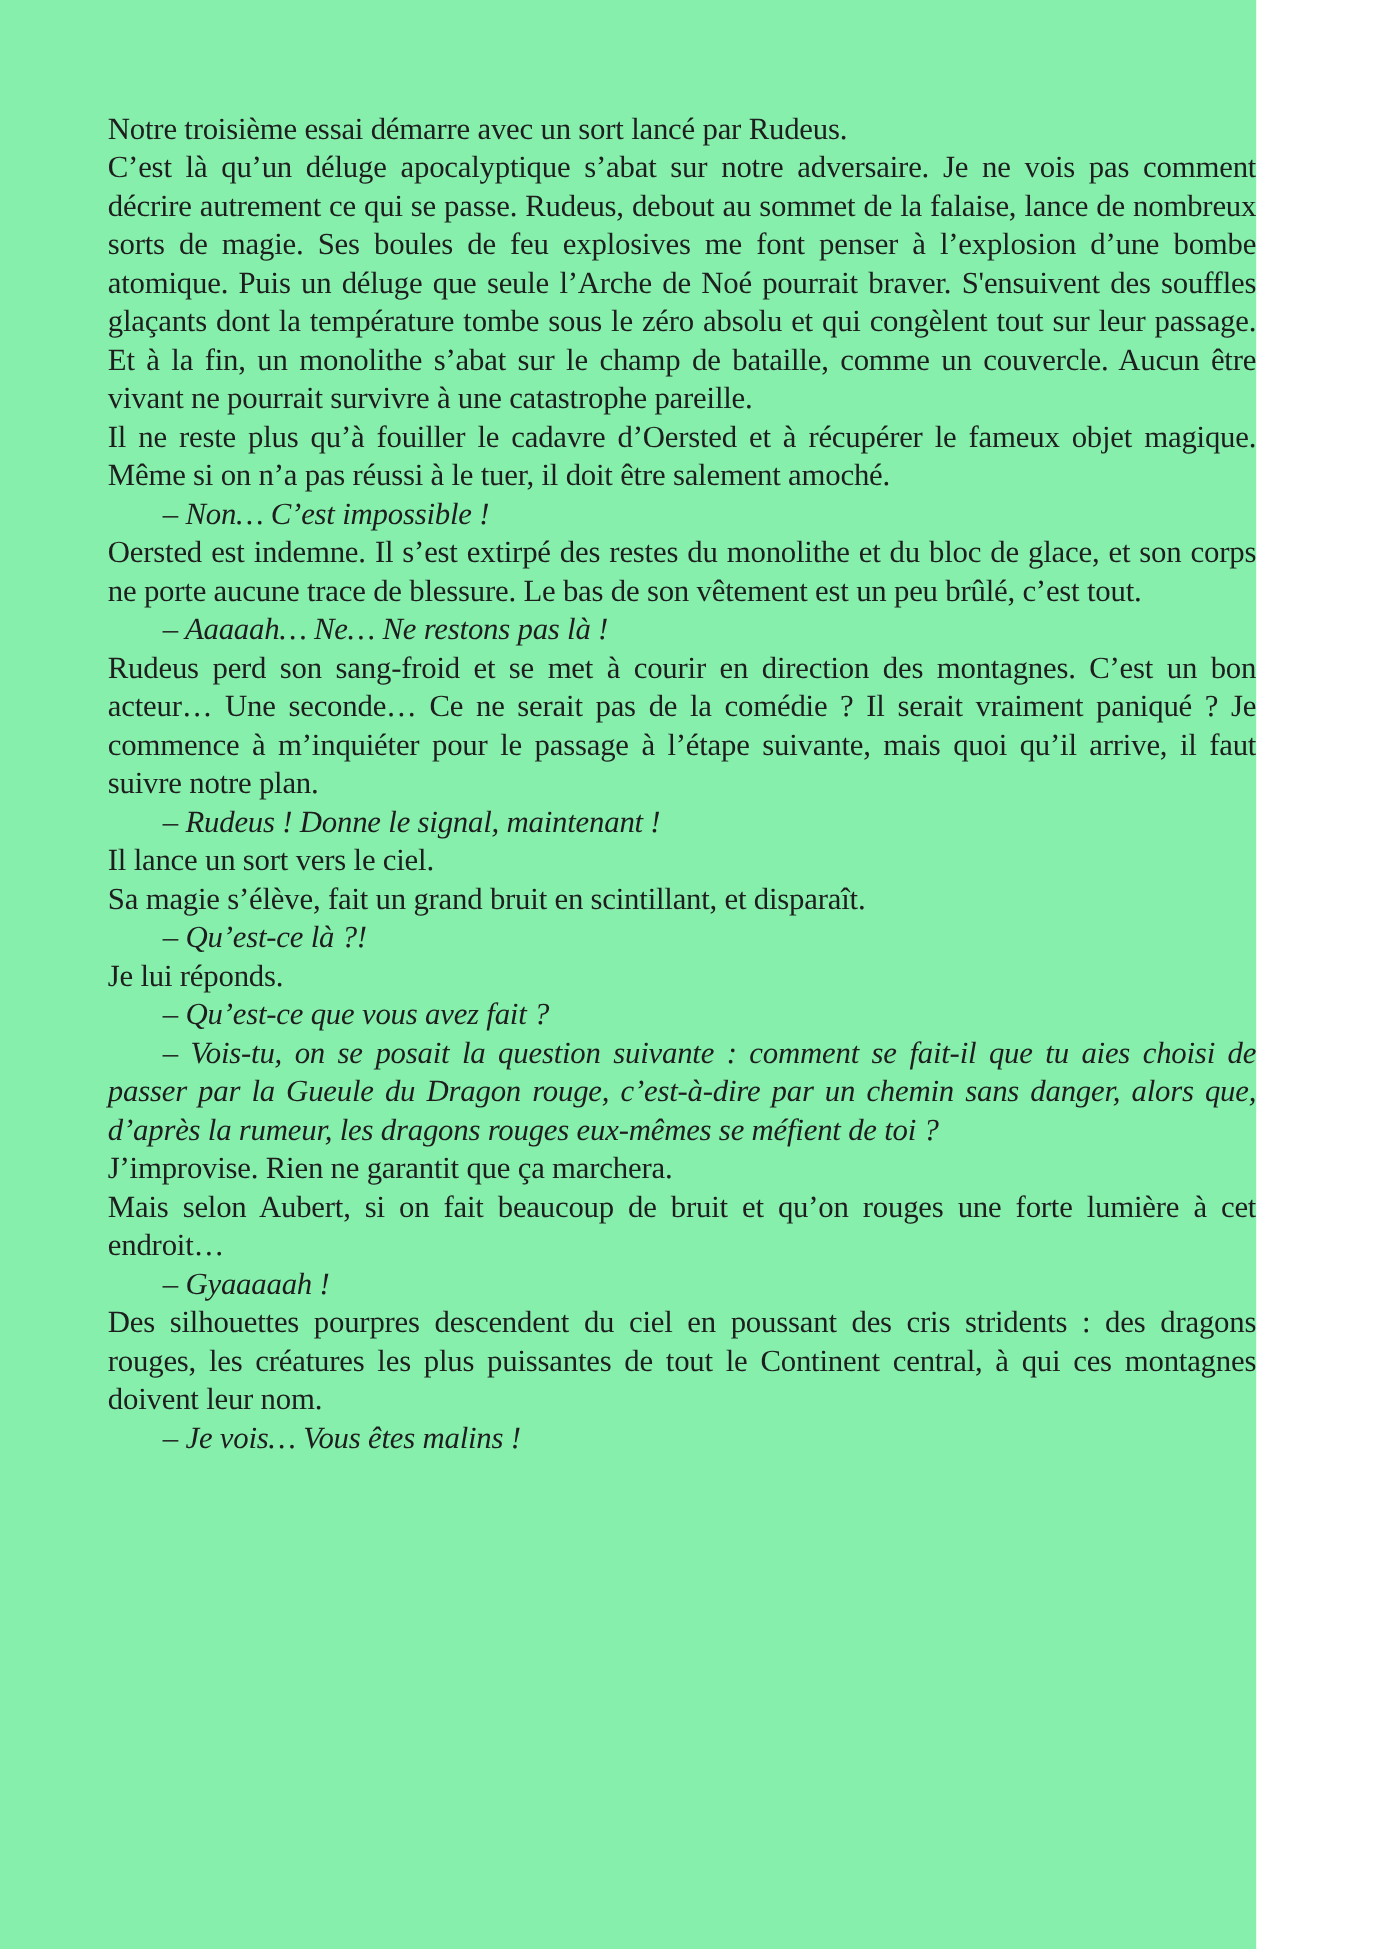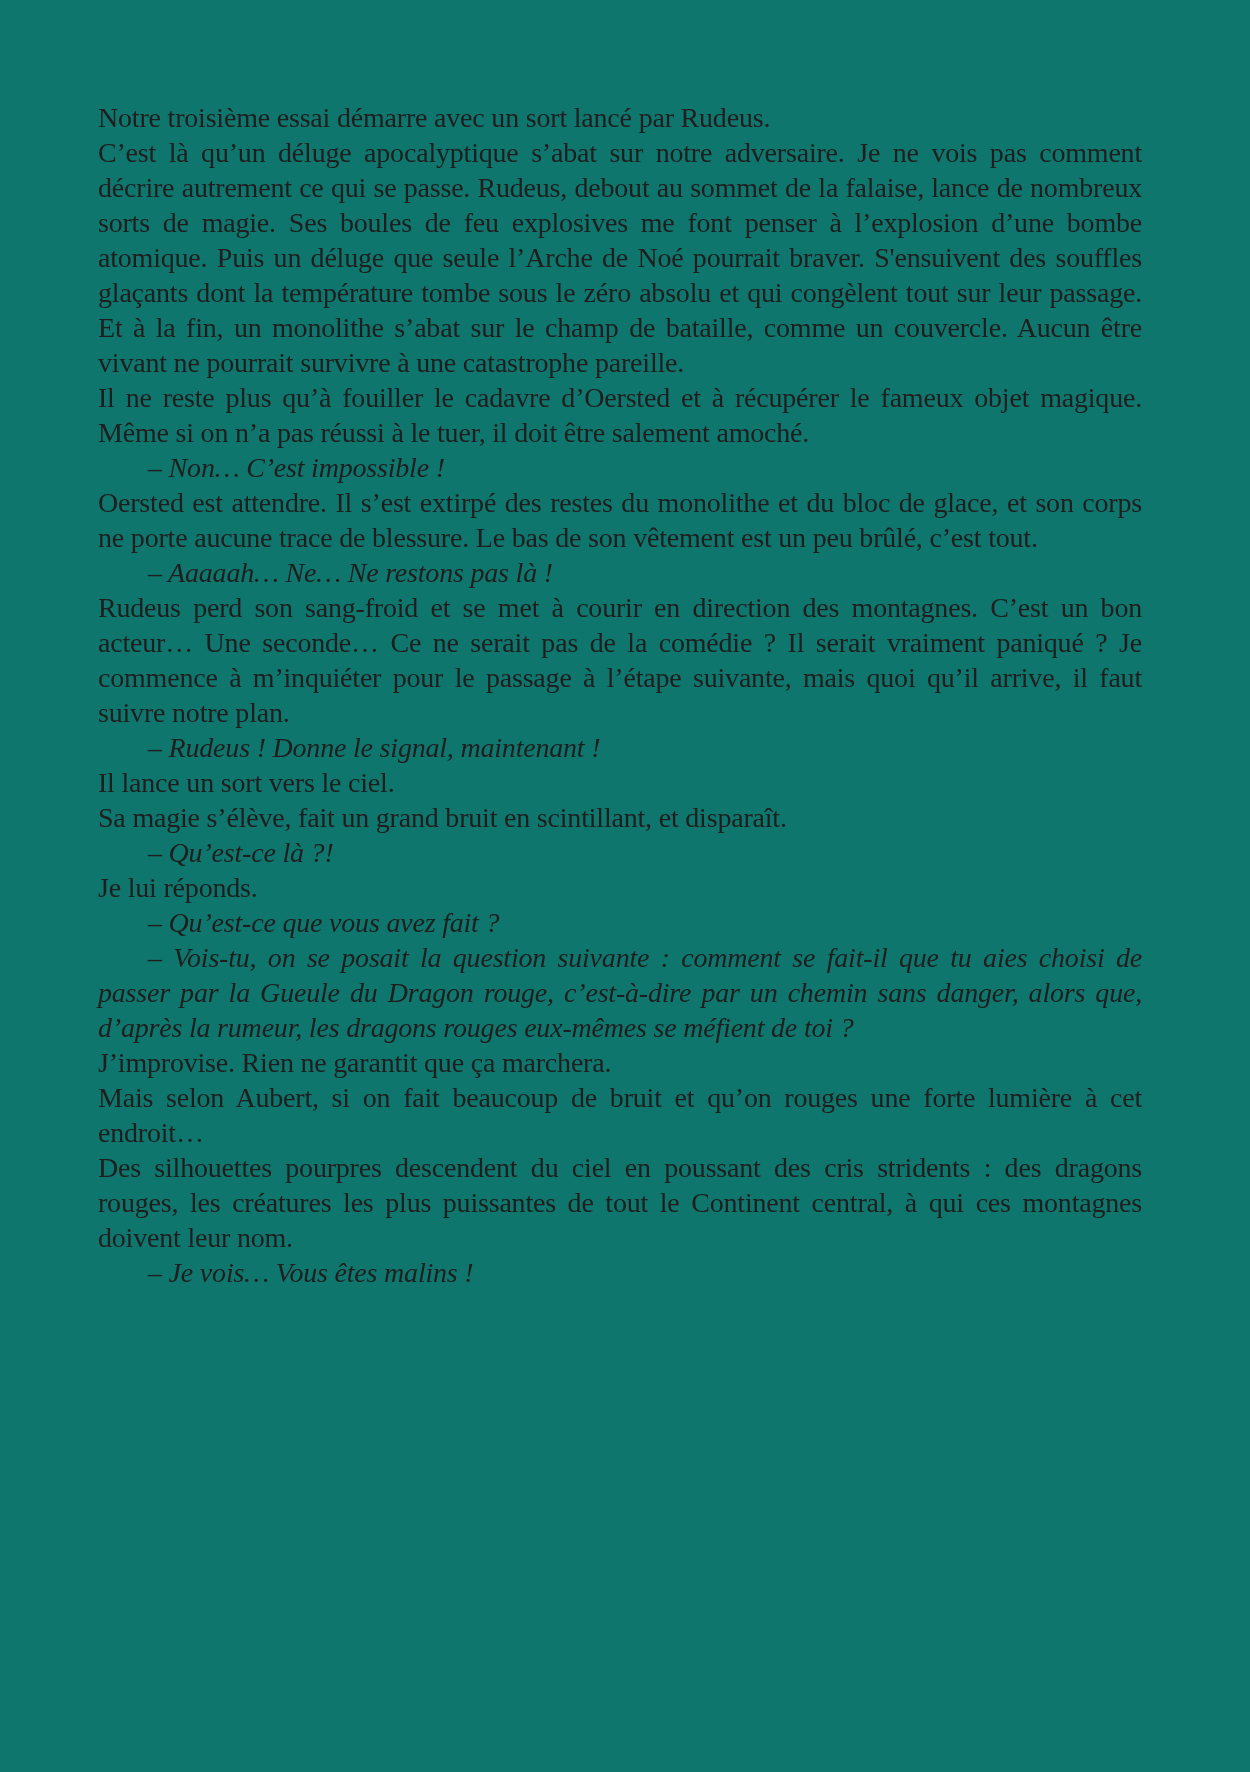--- a/index.html
+++ b/index.html
@@ -2,23 +2,23 @@
 <html lang="fr"><head>
 <meta charset="utf-8">
 <style>
   html, body {
     margin: 0;
     padding: 0;
     background: #ffffff;
   }
   .page {
     position: relative;
-    width: 1250px;
+    width: 1142px;
     height: 1772px;
-    background: #0f766e;
+    background: #86efac;
     overflow: hidden;
   }
   .text-block {
     position: absolute;
     left: 98px;
     top: 100px;
     width: 1044px;
     font-family: "Liberation Serif", serif;
     font-size: 28px;
     line-height: 35px;
@@ -40,28 +40,29 @@
 </style>
 </head>
 <body>
 
 <div class="page">
   <div class="text-block" id="text-block" style="color: rgb(30, 30, 30);">
       <p class="para narration">Notre troisième essai démarre avec un sort lancé par Rudeus.</p>
       <p class="para narration">C’est là qu’un déluge apocalyptique s’abat sur notre adversaire. Je ne vois pas comment décrire autrement ce qui se passe. Rudeus, debout au sommet de la falaise, lance de nombreux sorts de magie. Ses boules de feu explosives me font penser à l’explosion d’une bombe atomique. Puis un déluge que seule l’Arche de Noé pourrait braver. S'ensuivent des souffles glaçants dont la température tombe sous le zéro absolu et qui congèlent tout sur leur passage. Et à la fin, un monolithe s’abat sur le champ de bataille, comme un couvercle. Aucun être vivant ne pourrait survivre à une catastrophe pareille.</p>
       <p class="para narration">Il ne reste plus qu’à fouiller le cadavre d’Oersted et à récupérer le fameux objet magique. Même si on n’a pas réussi à le tuer, il doit être salement amoché.</p>
       <p class="para dialogue">– Non… C’est impossible&nbsp;!</p>
-      <p class="para narration">Oersted est attendre. Il s’est extirpé des restes du monolithe et du bloc de glace, et son corps ne porte aucune trace de blessure. Le bas de son vêtement est un peu brûlé, c’est tout.</p>
+      <p class="para narration">Oersted est indemne. Il s’est extirpé des restes du monolithe et du bloc de glace, et son corps ne porte aucune trace de blessure. Le bas de son vêtement est un peu brûlé, c’est tout.</p>
       <p class="para dialogue">– Aaaaah… Ne… Ne restons pas là&nbsp;!</p>
       <p class="para narration">Rudeus perd son sang-froid et se met à courir en direction des montagnes. C’est un bon acteur… Une seconde… Ce ne serait pas de la comédie&nbsp;? Il serait vraiment paniqué&nbsp;? Je commence à m’inquiéter pour le passage à l’étape suivante, mais quoi qu’il arrive, il faut suivre notre plan.</p>
       <p class="para dialogue">– Rudeus&nbsp;! Donne le signal, maintenant&nbsp;!</p>
       <p class="para narration">Il lance un sort vers le ciel.</p>
       <p class="para narration">Sa magie s’élève, fait un grand bruit en scintillant, et disparaît.</p>
       <p class="para dialogue">– Qu’est-ce là&nbsp;?!</p>
       <p class="para narration">Je lui réponds.</p>
       <p class="para dialogue">– Qu’est-ce que vous avez fait&nbsp;?</p>
       <p class="para dialogue">– Vois-tu, on se posait la question suivante&nbsp;: comment se fait-il que tu aies choisi de passer par la Gueule du Dragon rouge, c’est-à-dire par un chemin sans danger, alors que, d’après la rumeur, les dragons rouges eux-mêmes se méfient de toi&nbsp;?</p>
       <p class="para narration">J’improvise. Rien ne garantit que ça marchera.</p>
       <p class="para narration">Mais selon Aubert, si on fait beaucoup de bruit et qu’on rouges une forte lumière à cet endroit…</p>
+      <p class="para dialogue">– Gyaaaaah&nbsp;!</p>
       <p class="para narration">Des silhouettes pourpres descendent du ciel en poussant des cris stridents&nbsp;: des dragons rouges, les créatures les plus puissantes de tout le Continent central, à qui ces montagnes doivent leur nom.</p>
       <p class="para dialogue">– Je vois… Vous êtes malins&nbsp;!</p>
     </div>
 </div>
 
 </body></html>

